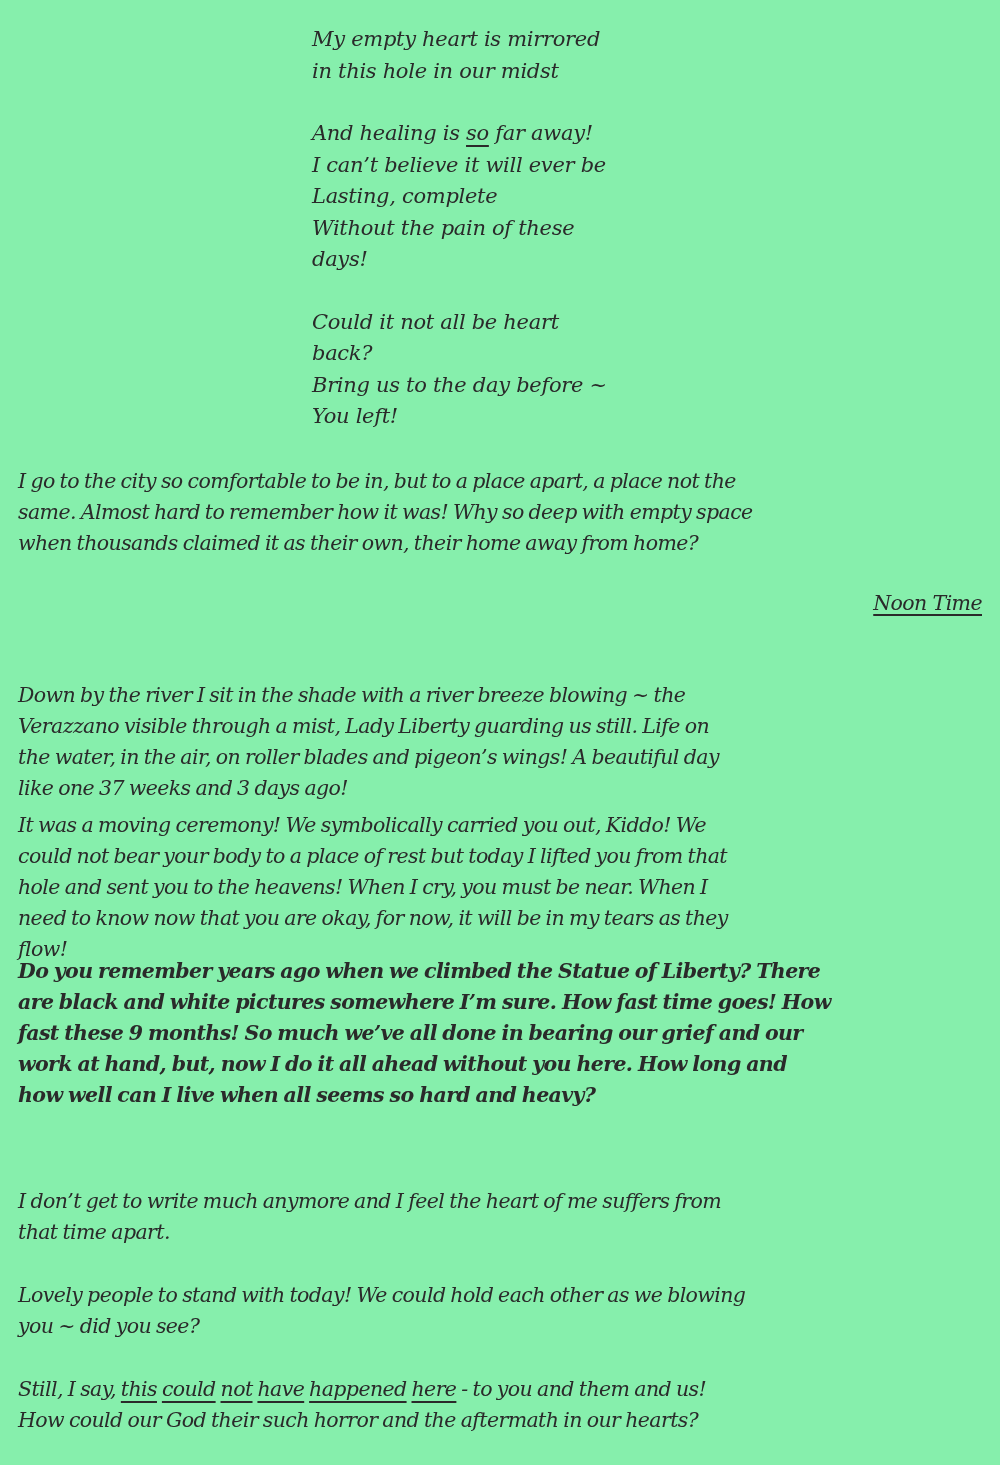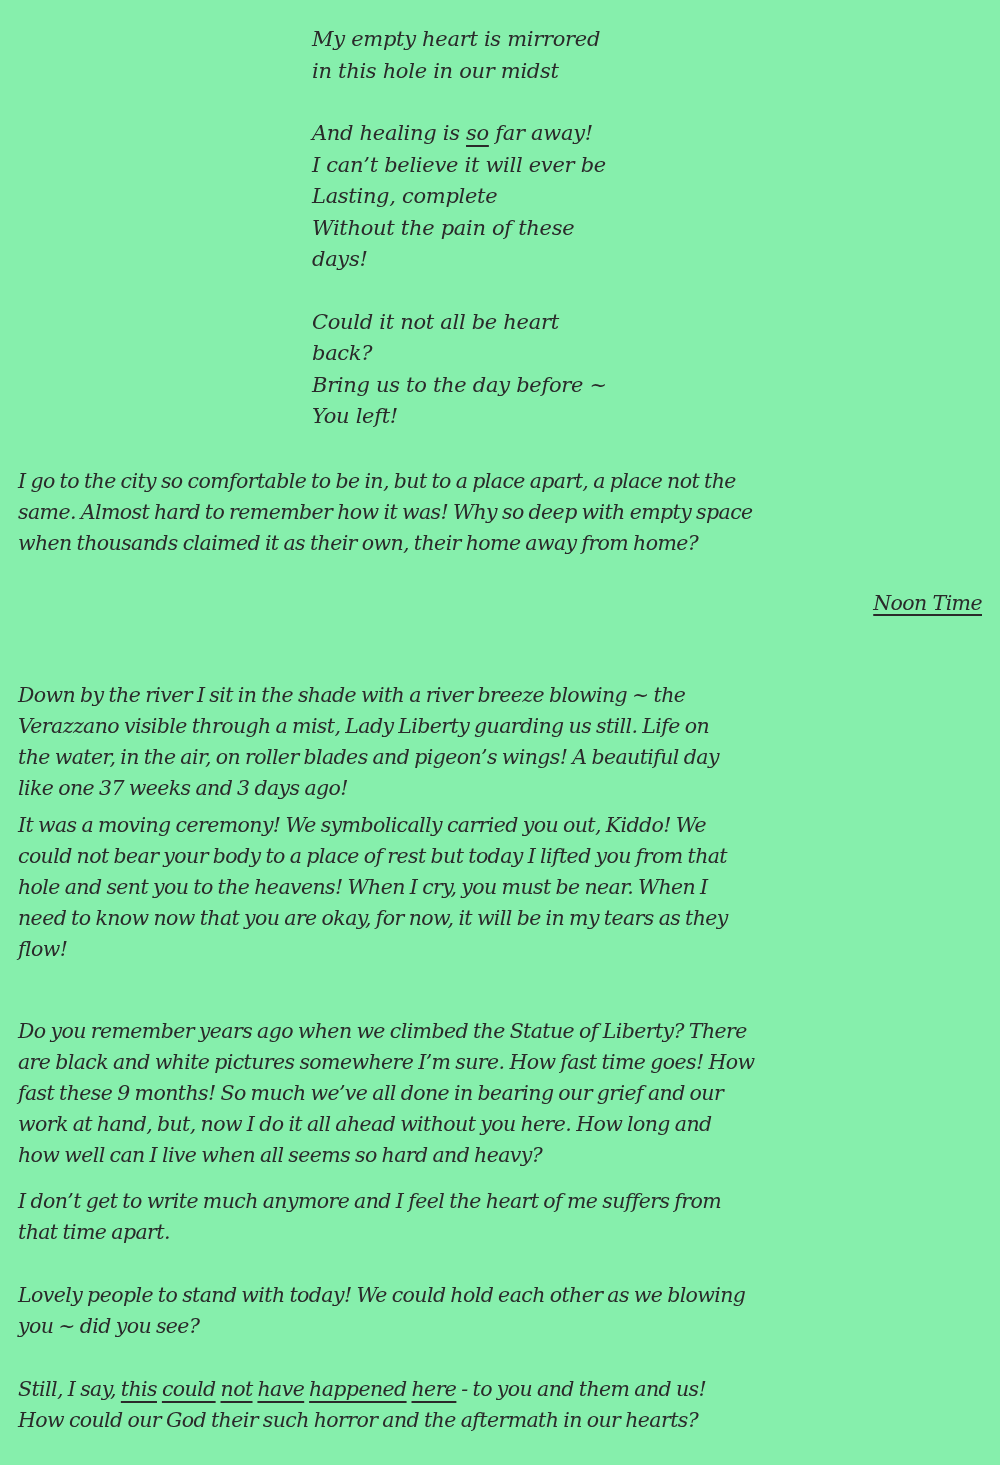--- a/index.html
+++ b/index.html
@@ -109,21 +109,21 @@
   </div>
 
   <div class="prose" style="top:810px;">
     <span class="line">It was a moving ceremony!  We symbolically carried you out, Kiddo!  We</span>
     <span class="line">could not bear your body to a place of rest but today I lifted you from that</span>
     <span class="line">hole and sent you to the heavens!  When I cry, you must be near.  When I</span>
     <span class="line">need to know now that you are okay, for now, it will be in my tears as they</span>
     <span class="line">flow!</span>
   </div>
 
-  <div class="prose" style="top:1016px;">
+  <div class="prose" style="top:956px;font-weight:bold;">
     <span class="line">Do you remember years ago when we climbed the Statue of Liberty?  There</span>
     <span class="line">are black and white pictures somewhere I’m sure.  How fast time goes!  How</span>
     <span class="line">fast these 9 months!  So much we’ve all done in bearing our grief and our</span>
     <span class="line">work at hand, but, now I do it all ahead without you here.  How long and</span>
     <span class="line">how well can I live when all seems so hard and heavy?</span>
   </div>
 
   <div class="prose" style="top:1186px;">
     <span class="line">I don’t get to write much anymore and I feel the heart of me suffers from</span>
     <span class="line">that time apart.</span>

